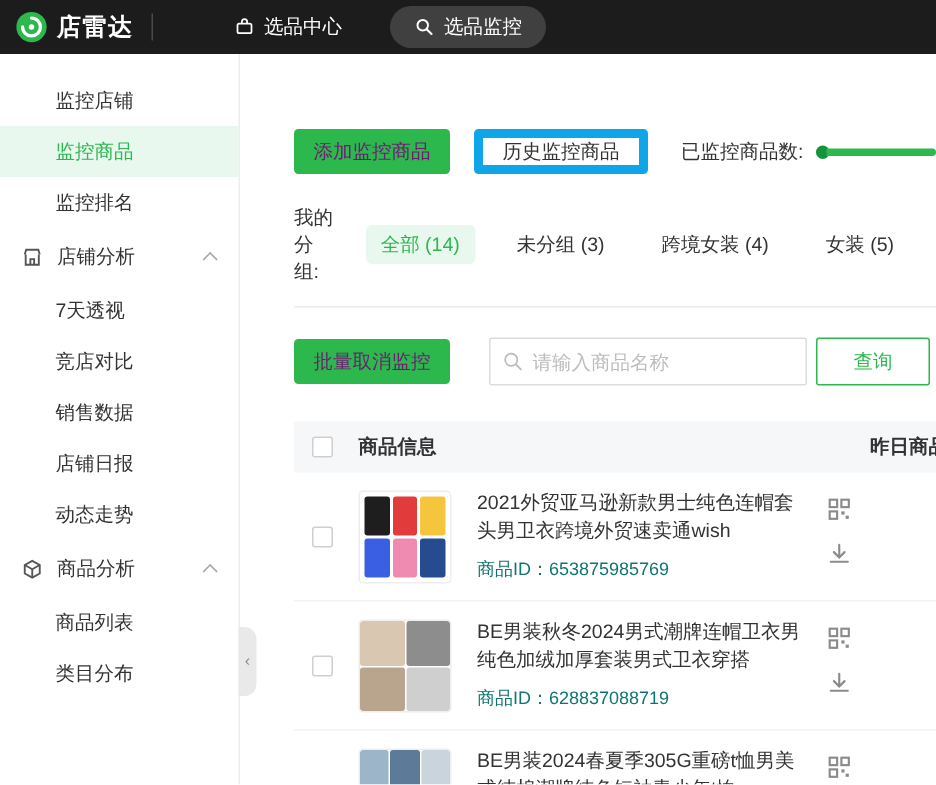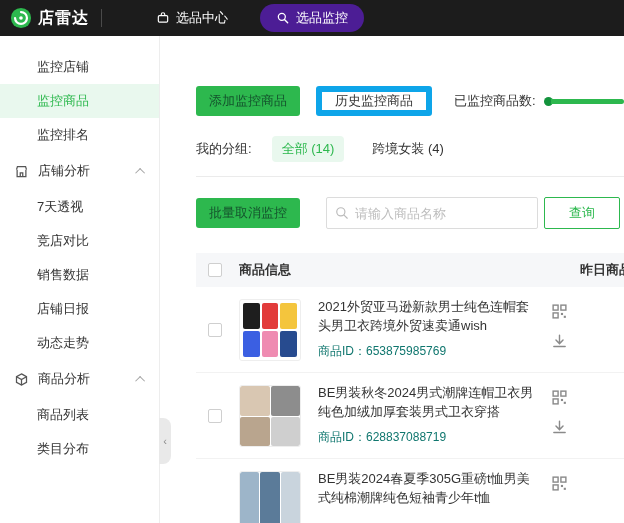--- a/index.html
+++ b/index.html
@@ -8,40 +8,40 @@
   .app { width:624px; height:523px; overflow:hidden; position:relative; }
 
   
   .topbar { height:36px; background:#1c1c1c; display:flex; align-items:center; padding:0 10px; }
   .logo { display:flex; align-items:center; gap:6px; }
   .logo svg { width:22px; height:22px; }
   .logo-text { color:#fff; font-size:16px; font-weight:bold; letter-spacing:1px; }
   .logo-divider { width:1px; height:18px; background:#4a4a4a; margin:0 14px 0 12px; }
   .nav-item { display:flex; align-items:center; gap:6px; color:#fff; font-size:13px;
               height:36px; padding:0 14px; margin-left:26px; cursor:pointer; }
-  .nav-item.active { background:#4c1d95; height:28px; border-radius:15px; padding:0 16px; margin-left:18px; }
+  .nav-item.active { background:#404040; height:28px; border-radius:15px; padding:0 16px; margin-left:18px; }
 
   
   .layout { display:flex; height:487px; }
   aside { width:160px; border-right:1px solid #ededed; position:relative; padding-top:14px; flex:none; background:#fff; }
   .sec-header { height:38px; display:flex; align-items:center; gap:9px; padding:0 14px; font-size:13px; color:#333; cursor:pointer; }
   .sec-header.green { color:#2db84e; }
   .sec-header svg { width:15px; height:15px; flex:none; }
   .chev { width:7px; height:7px; border-left:1.5px solid #a5a5a5; border-top:1.5px solid #a5a5a5;
           transform:rotate(45deg) translateY(2px); margin-left:auto; }
   .side-item { height:34px; display:flex; align-items:center; padding-left:37px; font-size:13px; color:#333; cursor:pointer; }
   .side-item.active { background:#e9f8ee; color:#2db84e; }
   .collapse-handle { position:absolute; right:-12px; top:382px; width:12px; height:46px; background:#e9e9e9;
                      border-radius:0 8px 8px 0; display:flex; align-items:center; justify-content:center;
                      color:#8c8c8c; font-size:11px; cursor:pointer; z-index:5; }
 
   
   main { flex:1; padding-left:36px; position:relative; overflow:hidden; }
   .toolbar { margin-top:50px; display:flex; align-items:center; }
-  .btn-green { background:#2db84e; color:#14532d; border:none; height:30px; padding:0 13px;
+  .btn-green { background:#2db84e; color:#701a75; border:none; height:30px; padding:0 13px;
                border-radius:3px; font-size:13px; cursor:pointer; font-family:inherit; }
   .btn-outline { background:#fff; color:#333; border:6px solid #0ea5e9; height:30px; padding:0 13px;
                  border-radius:3px; font-size:13px; cursor:pointer; margin-left:16px; font-family:inherit; }
   .count-wrap { display:flex; align-items:center; flex:1; margin-left:22px; }
   .count-label { font-size:13px; color:#333; white-space:nowrap; }
   .progress { flex:1; display:flex; align-items:center; margin-left:8px; }
   .progress .dot { width:9px; height:9px; border-radius:50%; background:#13933c; flex:none; }
   .progress .bar { flex:1; height:5px; background:#2db84e; border-radius:0 3px 3px 0; margin-left:-2px; }
 
   .groups { margin-top:20px; display:flex; align-items:center; font-size:13px; color:#333; }
@@ -179,21 +179,23 @@
           <div class="progress">
             <span class="dot"></span>
             <span class="bar"></span>
           </div>
         </div>
       </div>
 
       <div class="groups">
         <span class="groups-label">我的分组:</span>
         <span class="group-tab active">全部 (14)</span>
+        <span class="group-tab">未分组 (3)</span>
         <span class="group-tab">跨境女装 (4)</span>
+        <span class="group-tab">女装 (5)</span>
       </div>
 
       <div class="h-divider"></div>
 
       <div class="actions">
         <button class="btn-green">批量取消监控</button>
         <div class="search-box">
           <svg viewBox="0 0 24 24">
             <circle cx="10" cy="10" r="7" fill="none" stroke="#bbb" stroke-width="2"></circle>
             <line x1="15.5" y1="15.5" x2="21" y2="21" stroke="#bbb" stroke-width="2" stroke-linecap="round"></line>

